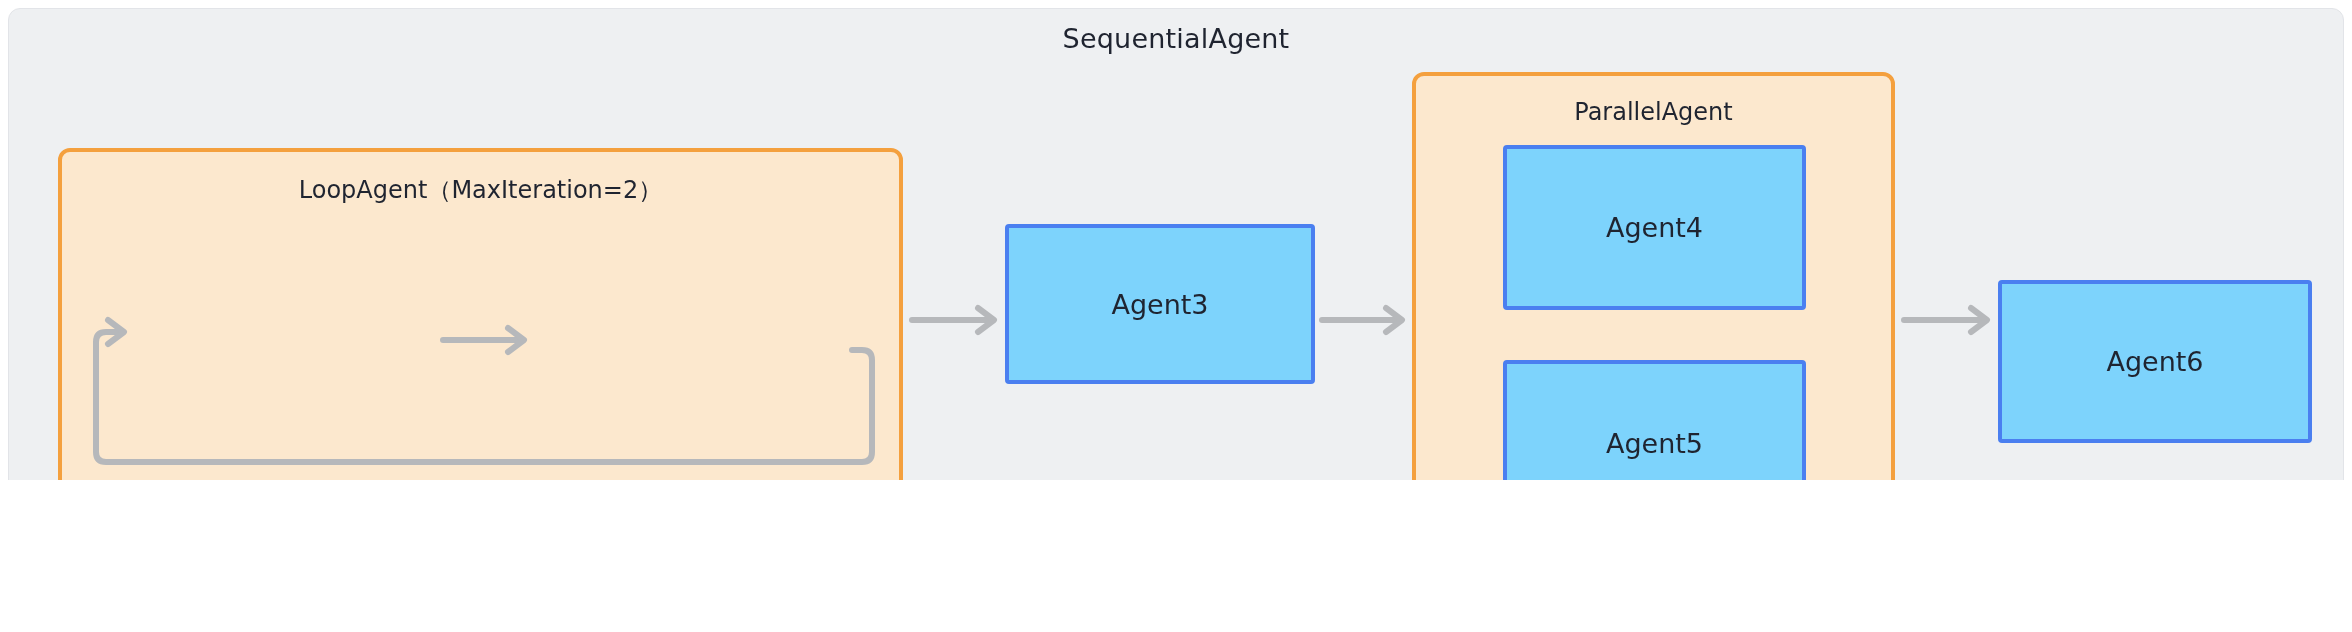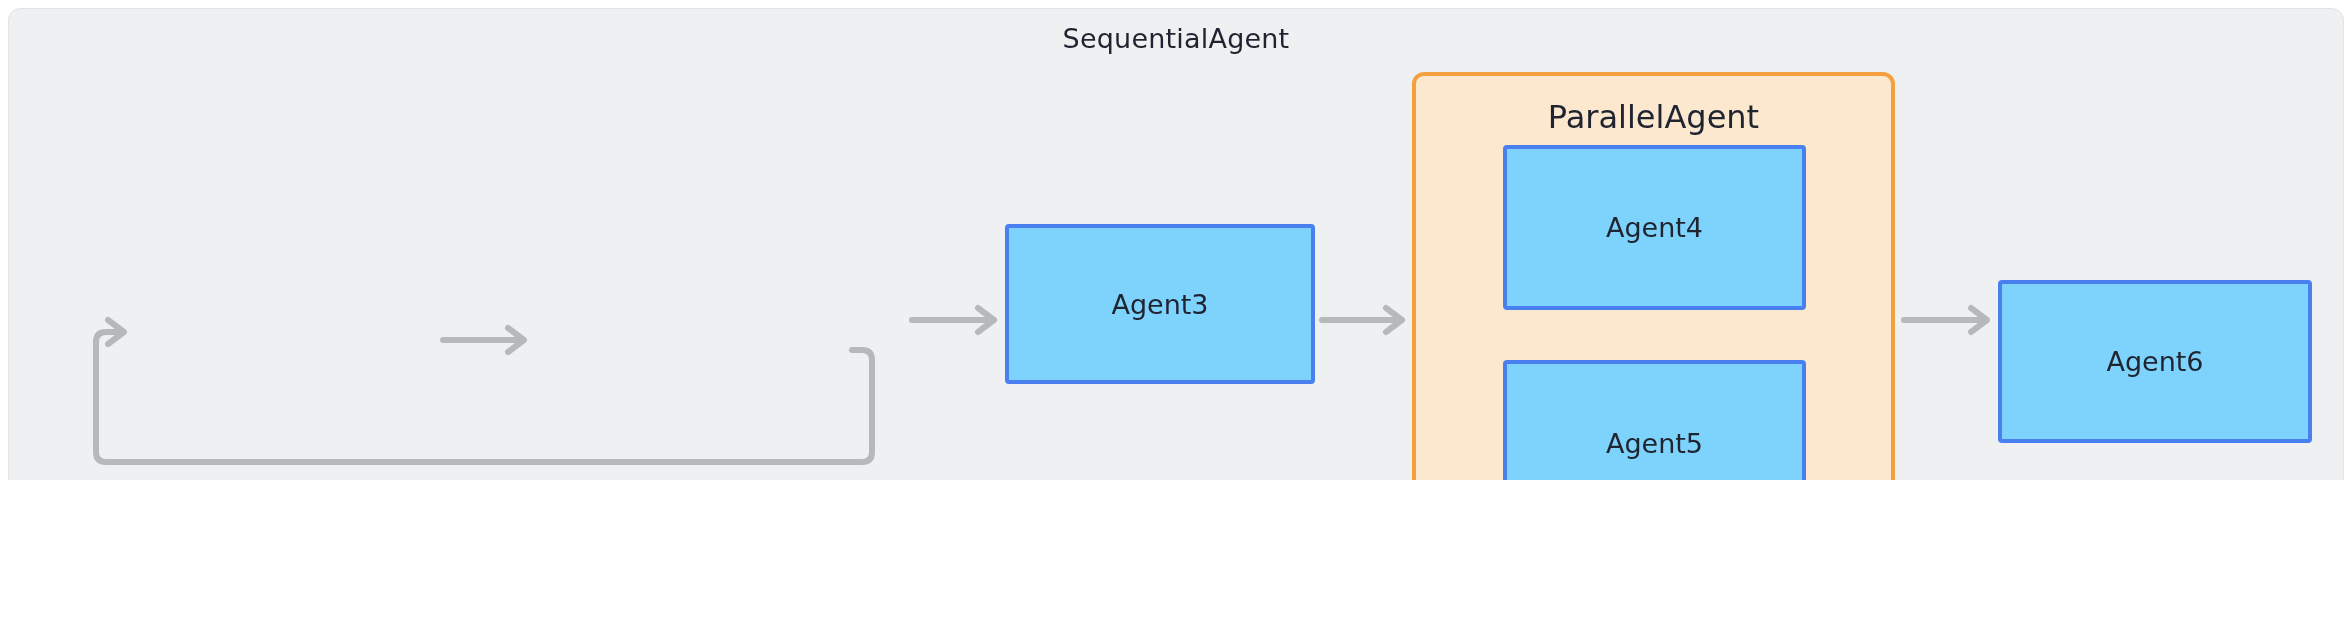--- a/index.html
+++ b/index.html
@@ -48,21 +48,21 @@
     background: #fce8ce;
     border: 4px solid #f4a03e;
     border-radius: 12px;
     box-sizing: border-box;
   }
   .group-title {
     position: absolute;
     left: 0;
     width: 100%;
     text-align: center;
-    font-size: 32px;
+    font-size: 24px;
     color: #1f2430;
     white-space: nowrap;
   }
 
   
   .agent-box {
     position: absolute;
     background: #7dd3fc;
     border: 4px solid #4a7ff0;
     border-radius: 4px;
@@ -105,20 +105,23 @@
 </style>
 </head>
 <body>
 
 <div id="canvas">
 
   <div class="outer-group">
     <div class="outer-title">SequentialAgent</div>
   </div>
 
+  <div class="group-box" style="left:58px; top:148px; width:845px; height:352px;">
+    <div class="group-title" style="top:22px;">LoopAgent（MaxIteration=2）</div>
+  </div>
 
   <div class="group-box" style="left:1412px; top:72px; width:483px; height:506px;">
     <div class="group-title" style="top:22px;">ParallelAgent</div>
   </div>
 
 
 
   <div class="agent-box" style="left:1005px; top:224px; width:310px; height:160px;">
     <span class="agent-label">Agent3</span>
   </div>

